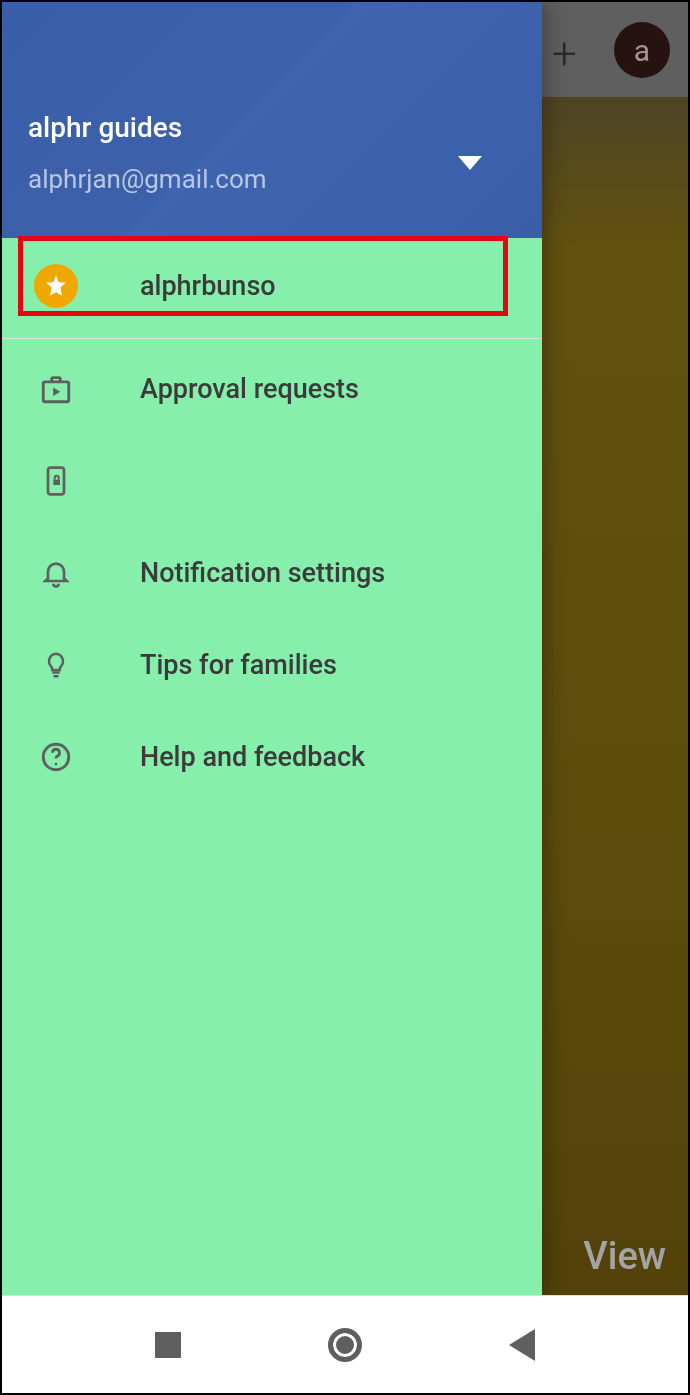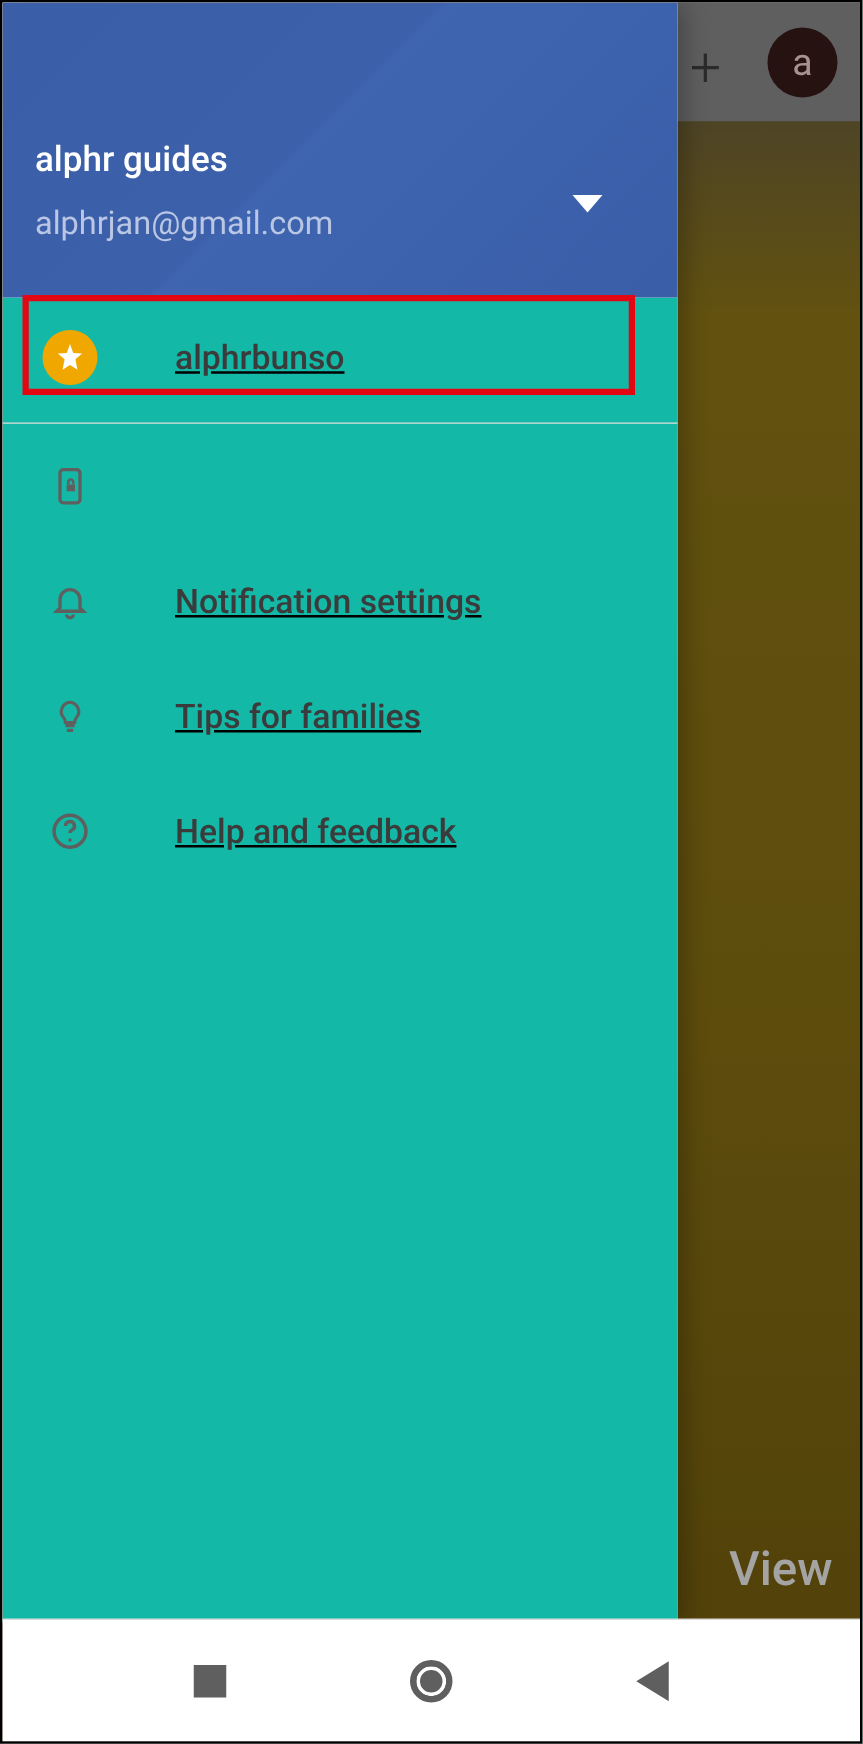--- a/index.html
+++ b/index.html
@@ -84,21 +84,21 @@
   .header .caret {
     position: absolute;
     right: 60px;
     bottom: 68px;
     width: 0; height: 0;
     border-left: 12px solid transparent;
     border-right: 12px solid transparent;
     border-top: 14px solid #fff;
   }
 
-  .menu { flex: 1; background: #14b8a6; text-decoration: underline; }
+  .menu { flex: 1; background: #86efac; }
   .item {
     display: flex;
     align-items: center;
     height: 92px;
     padding-left: 32px;
   }
   .item .icon {
     width: 44px;
     display: flex;
     align-items: center;
@@ -182,20 +182,30 @@
                 <path fill="#fff" d="M12 2l2.4 6.6L21 9l-5 4.3L17.5 21 12 17.6 6.5 21 8 13.3 3 9l6.6-.4z"></path>
               </svg>
           </div>
         </div>
         <div class="label">alphrbunso</div>
       </div>
 
 
       <div class="divider"></div>
 
+      <div class="item">
+        <div class="icon">
+          <svg width="34" height="34" viewBox="0 0 24 24" fill="none" stroke="#5f5f5f" stroke-width="2">
+            <rect x="3" y="7" width="18" height="14" rx="1"></rect>
+              <path d="M9 7V5a1 1 0 0 1 1-1h4a1 1 0 0 1 1 1v2"></path>
+            <path d="M10 11l5 3-5 3z" fill="#5f5f5f" stroke="none"></path>
+          </svg>
+        </div>
+        <div class="label">Approval requests</div>
+      </div>
 
       <div class="item">
         <div class="icon">
           <svg width="32" height="36" viewBox="0 0 24 24" fill="none" stroke="#5f5f5f" stroke-width="2">
             <rect x="6" y="2" width="12" height="20" rx="2"></rect>
             <rect x="10" y="11" width="5" height="4" fill="#5f5f5f" stroke="none"></rect>
             <path d="M11 11v-1.5a1.5 1.5 0 0 1 3 0V11" stroke-width="1.5"></path>
           </svg>
         </div>
       </div>

